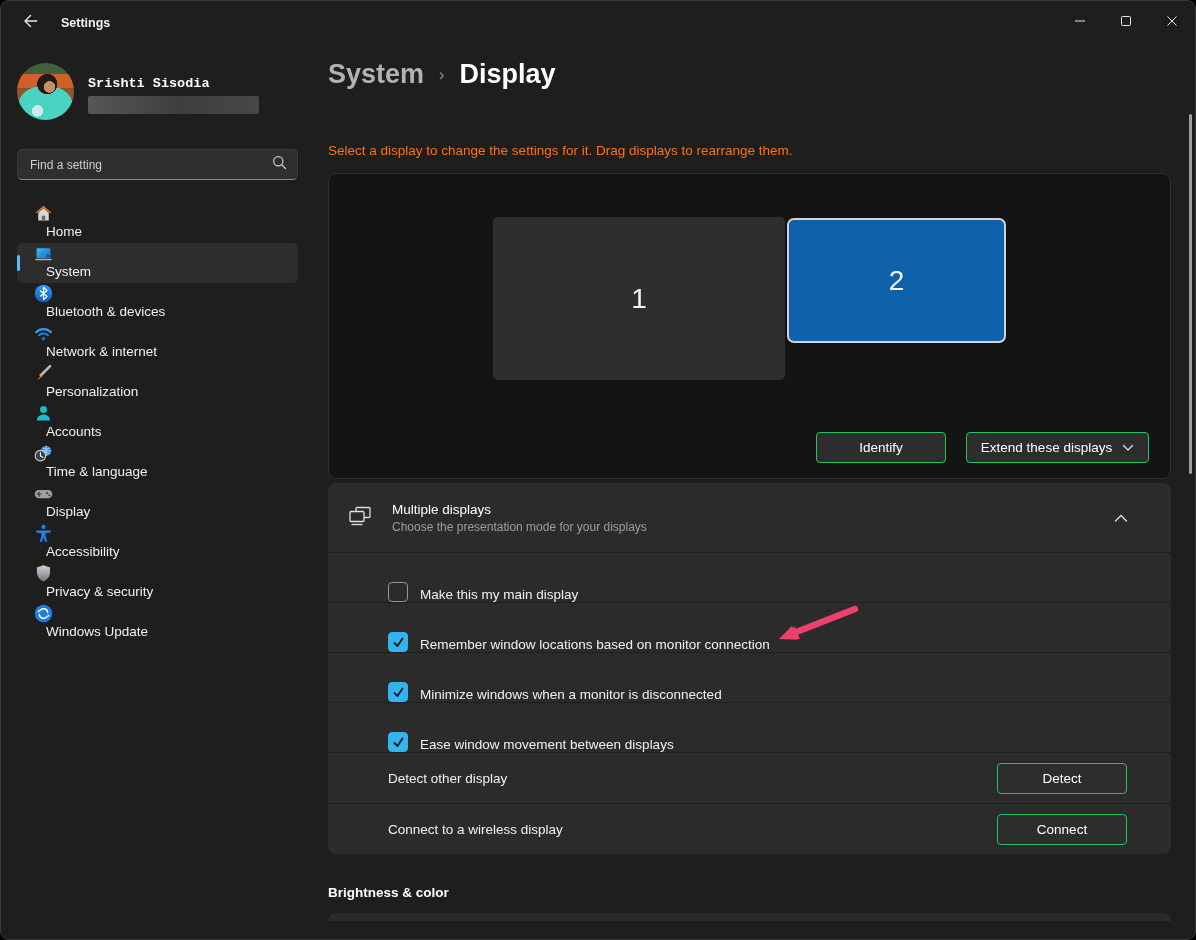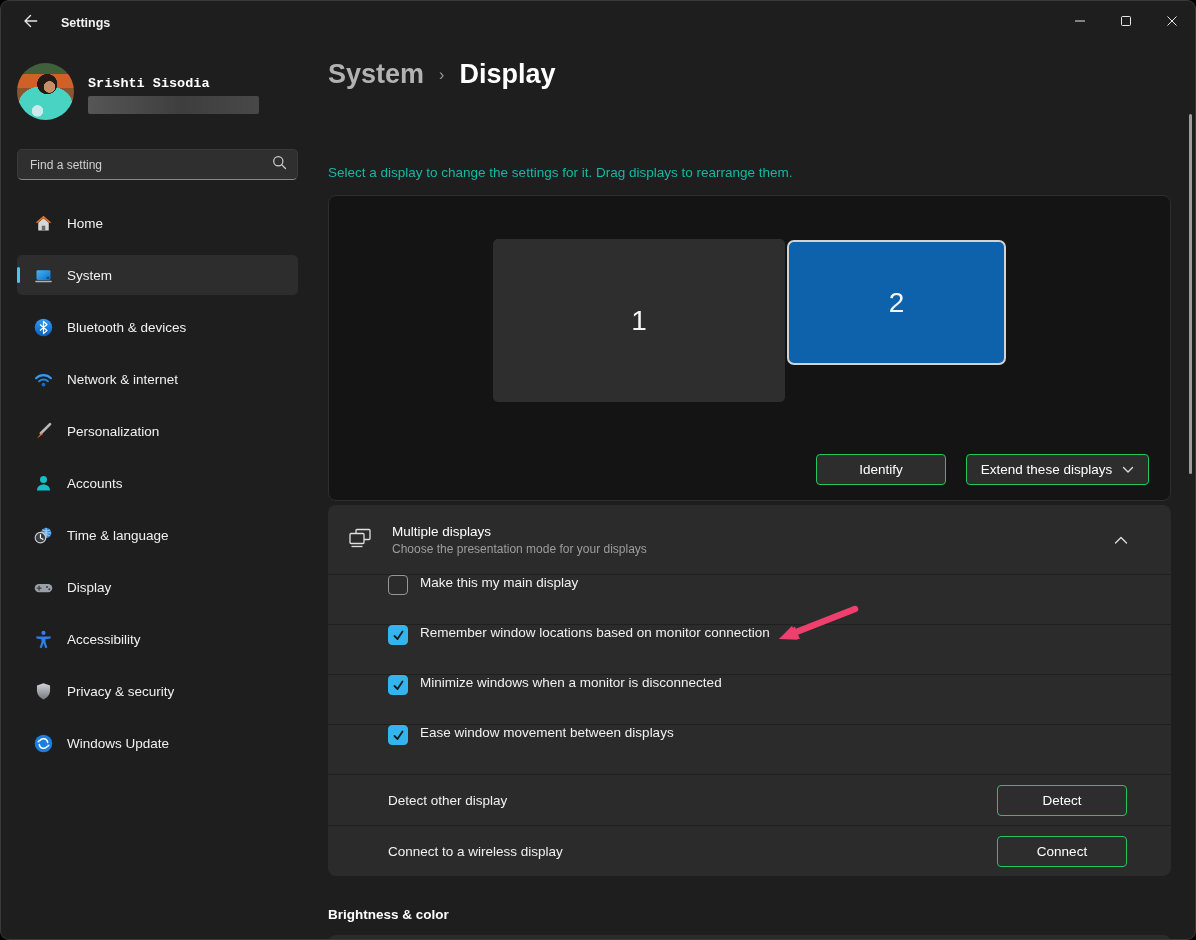--- a/index.html
+++ b/index.html
@@ -29,35 +29,35 @@
   .user-meta{margin-left:14px;padding-top:13px;}
   .user-name{font-size:13.5px;font-weight:bold;color:#fff;font-family:Liberation Mono, monospace;}
   .user-redacted{margin-top:5px;width:171px;height:18px;border-radius:2px;
       background:linear-gradient(90deg,#565656,#3e3e3e 55%,#484848);}
   .search-box{margin-top:29px;height:31px;background:#2f2f2f;border:1px solid #3a3a3a;border-bottom-color:#898989;
       border-radius:5px;display:flex;align-items:center;box-sizing:border-box;padding:0 10px;}
   .search-box input{flex:1;background:transparent;border:none;outline:none;color:#e8e8e8;font-size:12px;
       font-family:"Liberation Sans",sans-serif;}
   .search-box input::placeholder{color:#cfcfcf;}
   .nav{margin-top:23px;}
-  .nav-item{height:40px;display:flex;align-items:center;padding-left:16px;border-radius:5px;cursor:pointer;
-      position:relative;margin-bottom:12px;}
+  .nav-item{height:40px;display:flex;padding-left:16px;border-radius:5px;cursor:pointer;
+      position:relative;margin-bottom:0px;flex-direction:column;}
   .nav-item .icon{width:21px;height:21px;display:flex;align-items:center;justify-content:center;flex:0 0 auto;}
   .nav-item .label{margin-left:13px;font-size:13.5px;color:#f1f1f1;}
   .nav-item.selected{background:#2d2d2d;}
   .nav-item.selected::before{content:"";position:absolute;left:0;top:12px;width:3px;height:16px;border-radius:2px;
       background:#4cc2ff;}
 
   
   .main{position:absolute;top:44px;left:327px;width:843px;bottom:0;}
   .breadcrumb{margin-top:14px;display:flex;align-items:baseline;gap:15px;}
   .crumb-parent{font-size:27px;font-weight:600;color:#b2b2b2;cursor:pointer;}
   .crumb-sep{font-size:16px;color:#9a9a9a;position:relative;top:-3px;}
   .crumb-current{font-size:27px;font-weight:600;color:#fff;}
-  .page-desc{margin-top:75px;font-size:13.5px;color:#14b8a6;}
+  .page-desc{margin-top:53px;font-size:13.5px;color:#f97316;}
 
   .display-panel{margin-top:15px;height:306px;background:#141414;border:1px solid #2e2e2e;border-radius:8px;
       position:relative;box-sizing:border-box;}
   .monitor{position:absolute;display:flex;align-items:center;justify-content:center;cursor:grab;}
   .monitor .num{font-size:28px;font-weight:300;color:#f5f5f5;}
   .monitor-1{left:164px;top:43px;width:292px;height:163px;background:#2e2e2e;border-radius:5px;}
   .monitor-2{left:458px;top:44px;width:215px;height:121px;background:#0e62ab;border:2px solid #d2d2d2;border-radius:7px;}
   .panel-buttons{position:absolute;right:21px;bottom:15px;display:flex;gap:20px;}
   .btn{height:31px;background:#2d2d2d;border:1px solid #22c55e;border-radius:4px;color:#fff;font-size:13.5px;
       display:flex;align-items:center;justify-content:center;cursor:pointer;box-sizing:border-box;
@@ -66,21 +66,21 @@
   .btn-extend{width:183px;gap:10px;}
 
   .settings-card{margin-top:4px;}
   .card-row{background:#2b2b2b;position:relative;}
   .card-row + .card-row{border-top:1px solid #1f1f1f;}
   .row-header{height:69px;border-radius:8px 8px 0 0;display:flex;align-items:center;padding-left:19px;box-sizing:border-box;}
   .row-header .hdr-text{margin-left:19px;}
   .hdr-title{font-size:13.5px;color:#fff;}
   .hdr-sub{font-size:12px;color:#9d9d9d;margin-top:3px;}
   .hdr-chevron{position:absolute;right:43px;top:26px;cursor:pointer;}
-  .check-row{height:50px;display:flex;align-items:flex-start;padding-left:60px;box-sizing:border-box;}
+  .check-row{height:50px;display:flex;align-items:flex-end;padding-left:60px;box-sizing:border-box;}
   .checkbox{width:20px;height:20px;border-radius:4px;border:1px solid #969696;box-sizing:border-box;cursor:pointer;
       display:flex;align-items:center;justify-content:center;background:transparent;}
   .checkbox svg{display:none;}
   .checkbox.checked{background:#33b4ec;border-color:#33b4ec;}
   .checkbox.checked svg{display:block;}
   .check-label{margin-left:12px;font-size:13.5px;color:#f1f1f1;}
   .action-row{height:51px;display:flex;align-items:center;padding-left:60px;box-sizing:border-box;}
   .action-label{font-size:13.5px;color:#f1f1f1;}
   .action-row .btn{position:absolute;right:44px;top:10px;width:130px;}
   .row-last{border-radius:0 0 8px 8px;}

